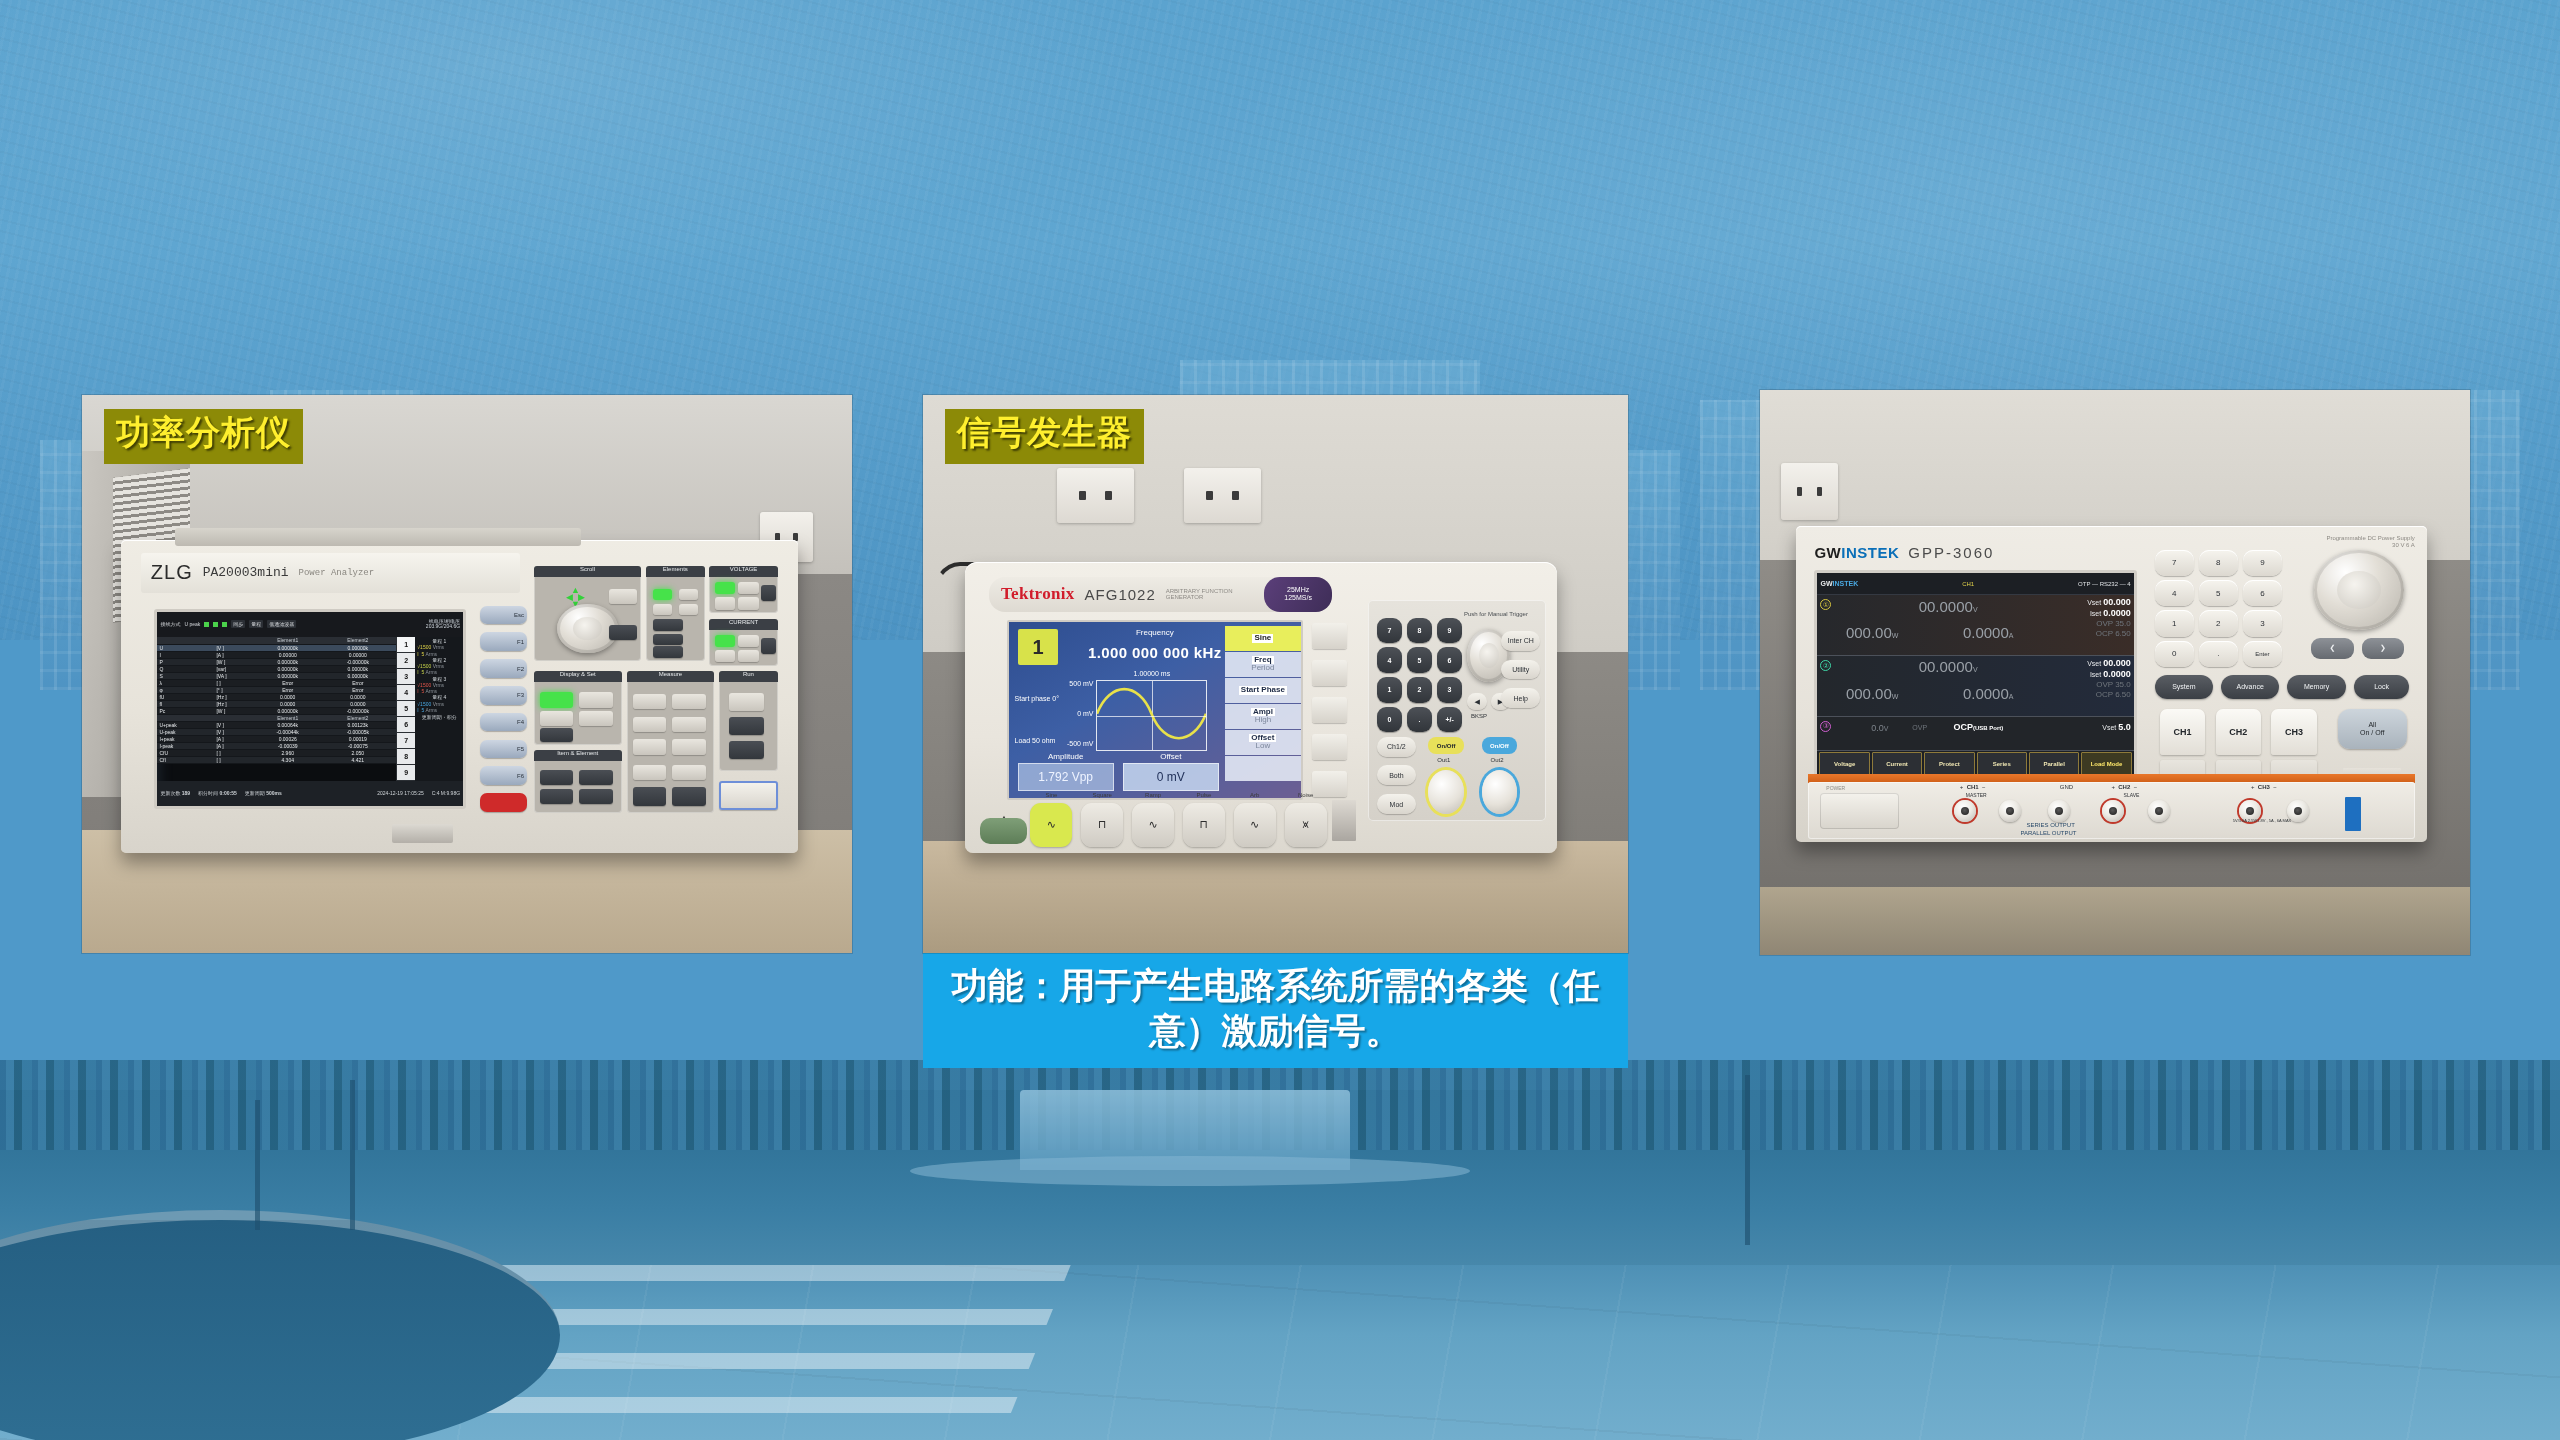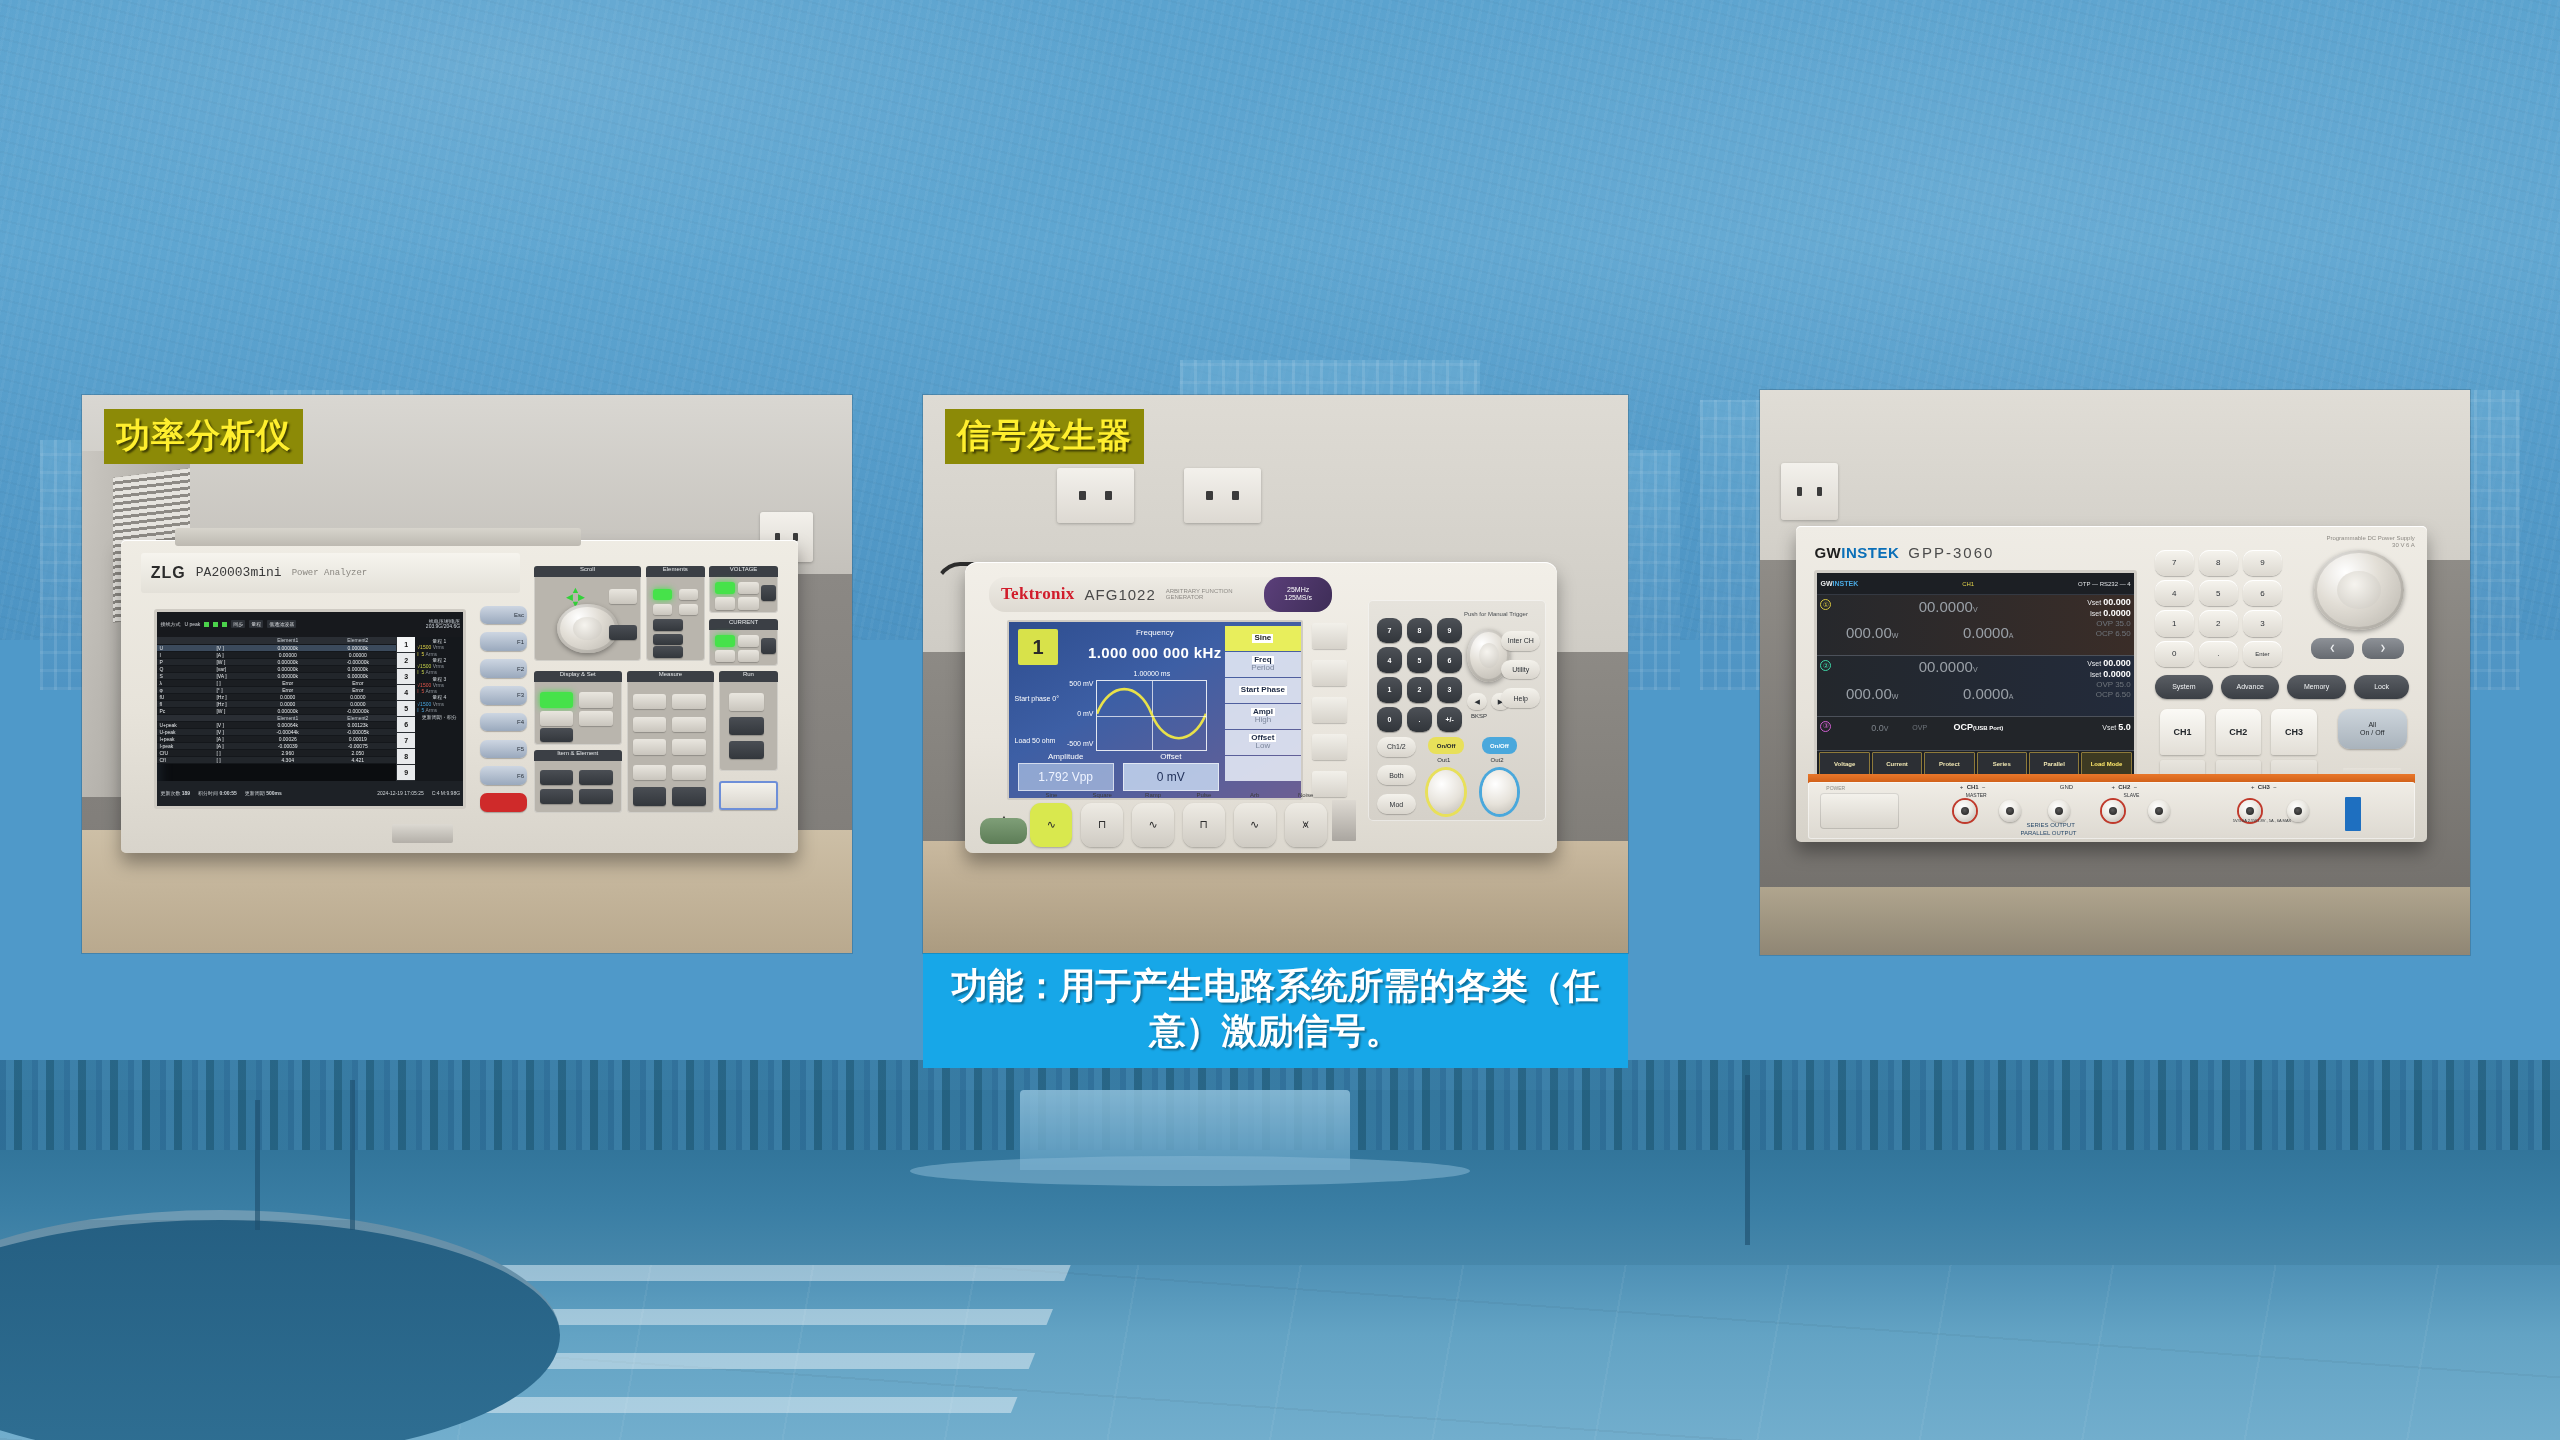--- a/index.html
+++ b/index.html
@@ -101,21 +101,21 @@
     background:#b9b7b2;
     box-shadow:0 0 0 1px rgba(0,0,0,.15);
   }
   .badge{
     position:absolute; z-index:30; left:22px; top:14px;
     background:#8c8a07; color:#ffef2e;
     font-size:34px; font-weight:700; line-height:1;
     padding:9px 12px 12px 12px;
     letter-spacing:1px;
     text-shadow:2px 2px 2px rgba(0,0,0,.55);
-    font-family:Liberation Sans, sans-serif;
+    font-family:Liberation Mono, monospace;
   }
   .caption{
     background:#17a7e8; color:#fff;
     font-size:36px; font-weight:700; line-height:1.26;
     text-align:center; padding:10px 14px 14px;
     letter-spacing:0px;
     text-shadow:2px 2px 2px rgba(0,0,0,.35);
   }
 
   
@@ -137,21 +137,21 @@
   }
   .an-handle{
     position:absolute; left:8%; top:-4%; width:60%; height:6%;
     background:linear-gradient(#d7d4cc,#bdb9b1); border-radius:3px;
   }
   .an-brandbar{
     position:absolute; left:3%; top:4%; width:56%; height:13%;
     background:linear-gradient(#f6f4ee,#e3e0d8);
     border-radius:3px; display:flex; align-items:center; gap:10px; padding:0 10px;
   }
-  .an-zlg{ font-size:16px; font-weight:700; color:#2b2b2b; letter-spacing:1px; }
+  .an-zlg{ font-size:20px; font-weight:400; color:#2b2b2b; letter-spacing:1px; }
   .an-model{ font-size:13px; color:#3a3a3a; font-family:"Liberation Mono","DejaVu Sans Mono",monospace; }
   .an-sub{ font-size:9px; color:#8a8780; font-family:"Liberation Mono","DejaVu Sans Mono",monospace; }
 
   .an-screen{
     position:absolute; left:5%; top:22%; width:46%; height:64%;
     background:#0b0d10; border:3px solid #cfcbc3; border-radius:3px;
     overflow:hidden; font-family:"Liberation Sans","DejaVu Sans",sans-serif;
     box-shadow:inset 0 0 16px rgba(120,160,200,.22);
     filter:blur(.25px);
   }

